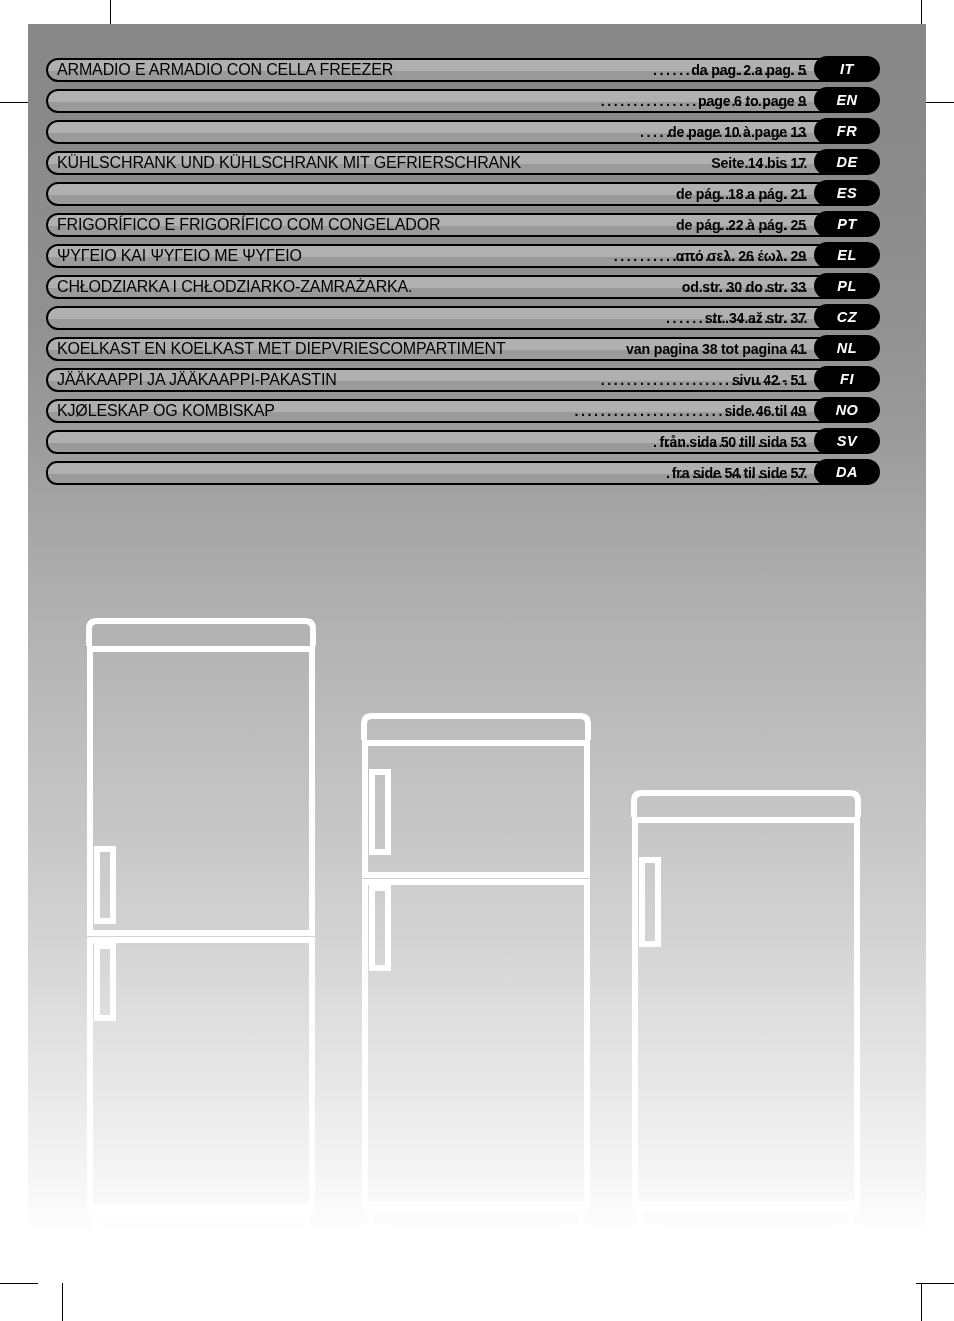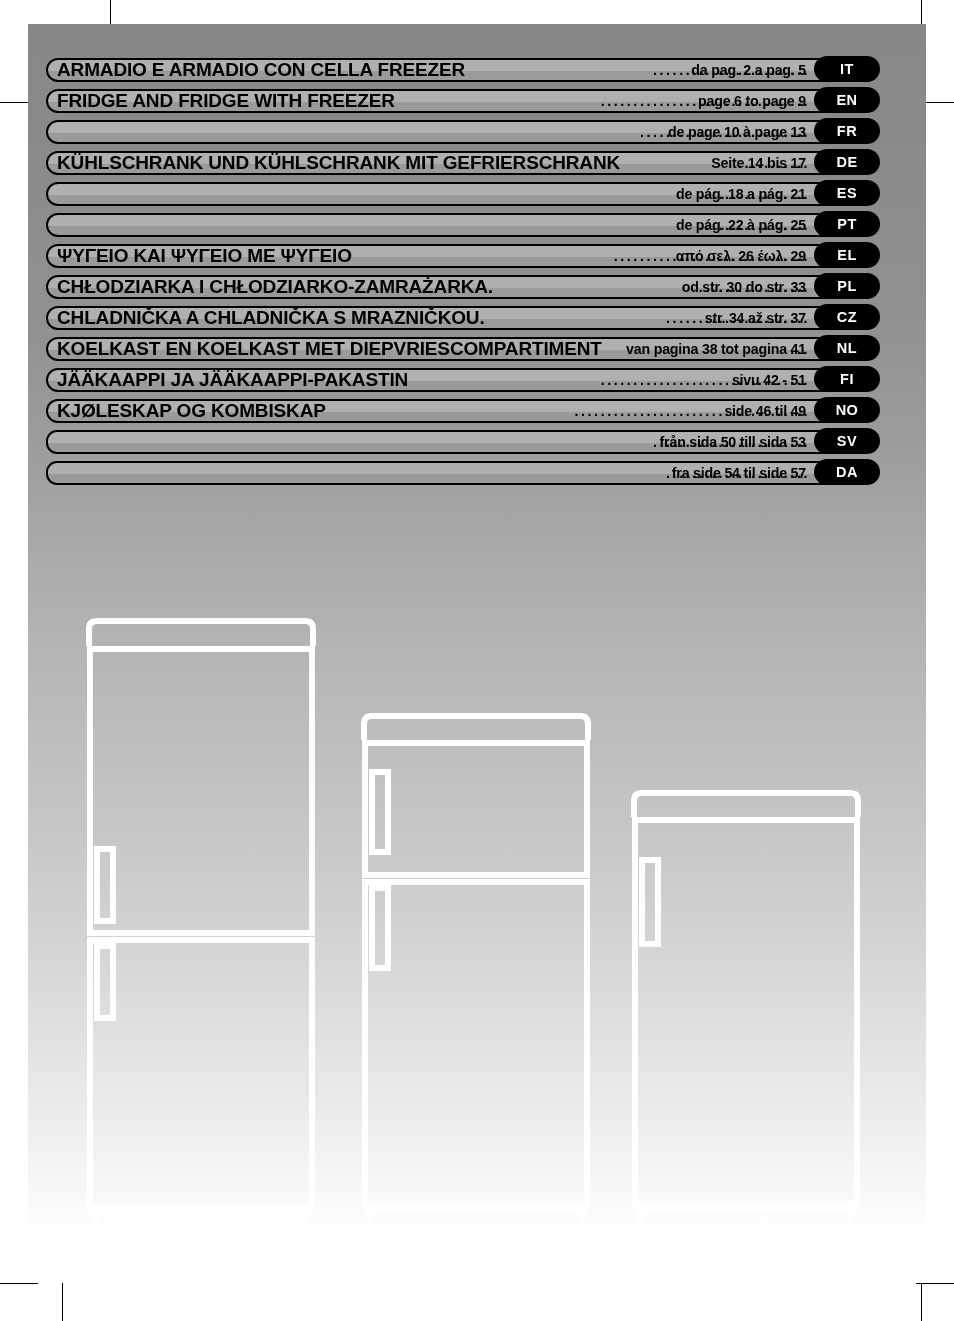--- a/index.html
+++ b/index.html
@@ -86,22 +86,22 @@
     background: rgba(255,255,255,0.22);
   }
 
   .row-text {
     position: absolute;
     left: 11px;
     top: 0;
     height: 22px;
     line-height: 24px;
     white-space: nowrap;
-    font-size: 19px;
-    font-weight: bold;
+    font-size: 16px;
+    font-weight: normal;
     color: #000000;
     letter-spacing: -0.15px;
     z-index: 3;
   }
   .row-pages {
     position: absolute;
     right: 66px;
     top: 0;
     height: 24px;
     line-height: 24px;
@@ -138,20 +138,21 @@
     height: 26px;
     border-radius: 13px;
     background: #000000;
     color: #ffffff;
     font-size: 14.5px;
     font-weight: bold;
     line-height: 26px;
     text-align: center;
     letter-spacing: 0.5px;
     z-index: 5;
+    font-style: italic;
   }
 
   
   .row.flat .row-strip { border-radius: 11px; }
 
   
   .fridges {
     position: absolute;
     left: 0;
     top: 0;
@@ -232,21 +233,20 @@
       <div class="row">
         <div class="row-strip"></div>
         <div class="row-dots">........................</div>
         <div class="row-text">ARMADIO E ARMADIO CON CELLA FREEZER</div>
         <div class="row-pages">da pag. 2 a pag. 5</div>
         <div class="lang-badge">IT</div>
       </div>
       <div class="row">
         <div class="row-strip"></div>
         <div class="row-dots">................................</div>
-        <div class="row-text">FRIDGE AND FRIDGE WITH FREEZER</div>
         <div class="row-pages">page 6 to page 9</div>
         <div class="lang-badge">EN</div>
       </div>
       <div class="row">
         <div class="row-strip"></div>
         <div class="row-dots">..........................</div>
         <div class="row-pages">de page 10 à page 13</div>
         <div class="lang-badge">FR</div>
       </div>
       <div class="row">
@@ -258,41 +258,41 @@
       </div>
       <div class="row">
         <div class="row-strip"></div>
         <div class="row-dots">.................</div>
         <div class="row-pages">de pág. 18 a pág. 21</div>
         <div class="lang-badge">ES</div>
       </div>
       <div class="row">
         <div class="row-strip"></div>
         <div class="row-dots">.................</div>
+        <div class="row-text">FRIGORÍFICO E FRIGORÍFICO COM CONGELADOR</div>
         <div class="row-pages">de pág. 22 à pág. 25</div>
         <div class="lang-badge">PT</div>
       </div>
       <div class="row">
         <div class="row-strip"></div>
         <div class="row-dots">..............................</div>
         <div class="row-text">ΨΥΓΕΙΟ ΚΑΙ ΨΥΓΕΙΟ ΜΕ ΨΥΓΕΙΟ</div>
         <div class="row-pages">από σελ. 26 έωλ. 29</div>
         <div class="lang-badge">EL</div>
       </div>
       <div class="row">
         <div class="row-strip"></div>
         <div class="row-dots">.................</div>
         <div class="row-text">CHŁODZIARKA I CHŁODZIARKO-ZAMRAŻARKA.</div>
         <div class="row-pages">od str. 30 do str. 33</div>
         <div class="lang-badge">PL</div>
       </div>
       <div class="row">
         <div class="row-strip"></div>
         <div class="row-dots">......................</div>
-        <div class="row-text">CHLADNIČKA A CHLADNIČKA S MRAZNIČKOU.</div>
         <div class="row-pages">str. 34 až str. 37</div>
         <div class="lang-badge">CZ</div>
       </div>
       <div class="row">
         <div class="row-strip"></div>
         <div class="row-dots">...</div>
         <div class="row-text">KOELKAST EN KOELKAST MET DIEPVRIESCOMPARTIMENT</div>
         <div class="row-pages">van pagina 38 tot pagina 41</div>
         <div class="lang-badge">NL</div>
       </div>

